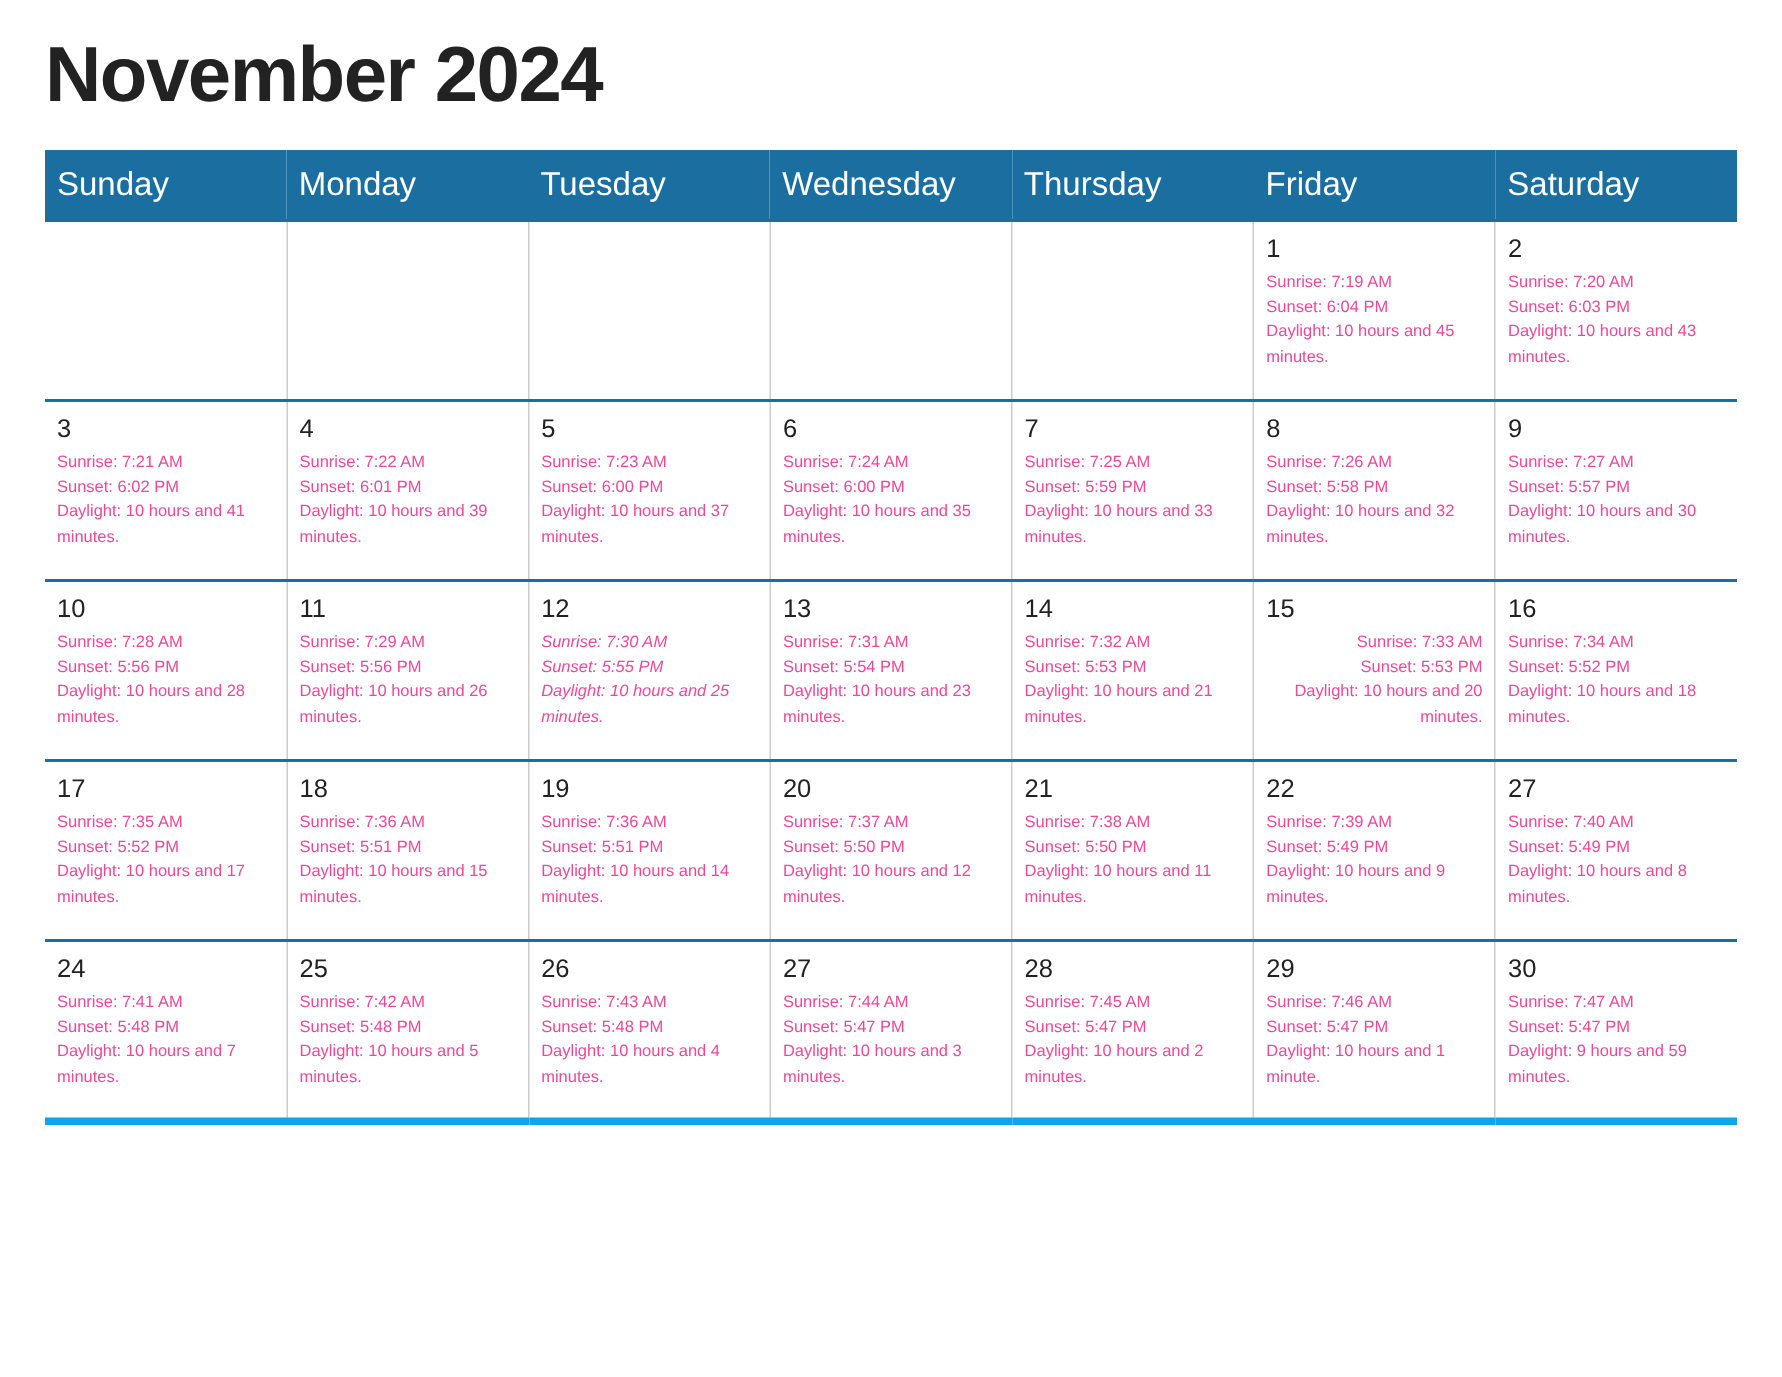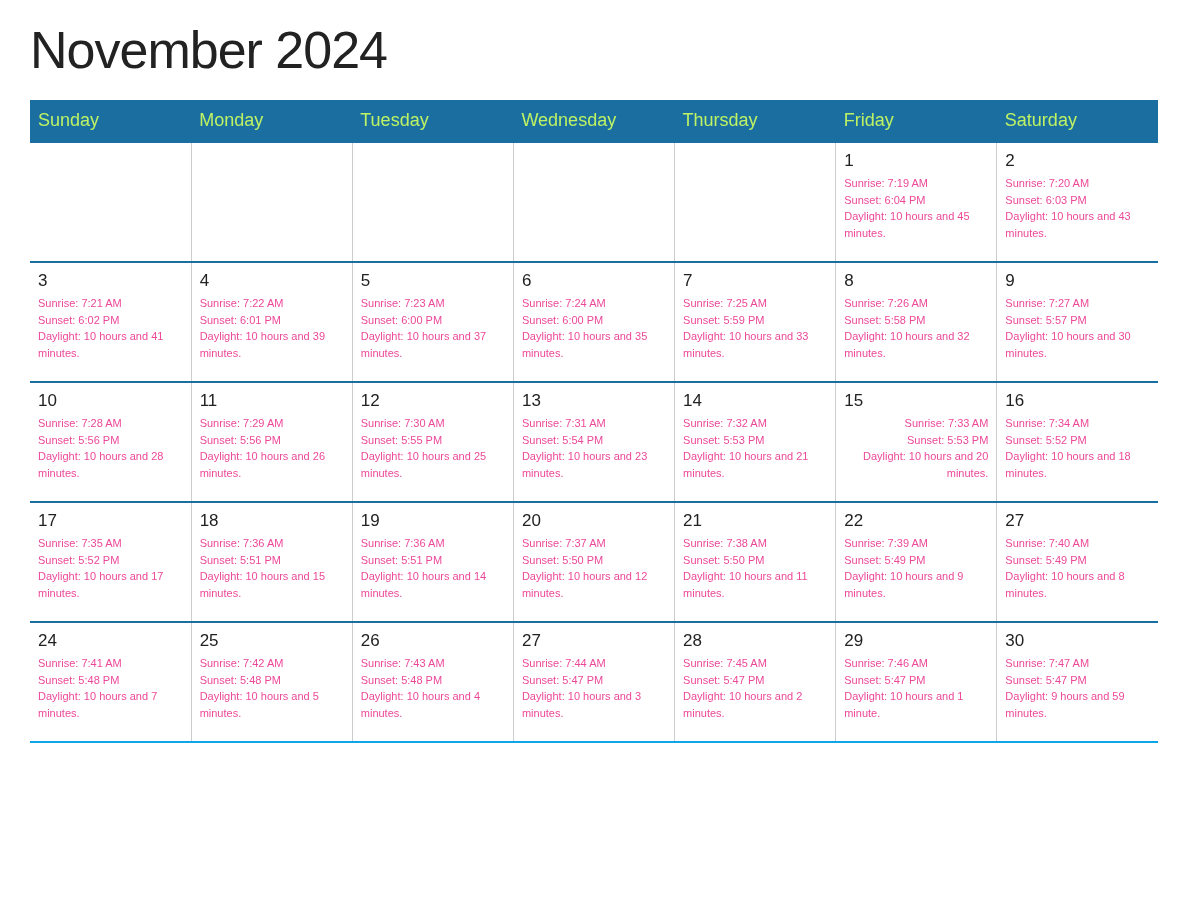--- a/index.html
+++ b/index.html
@@ -39,40 +39,40 @@
       color: #1a6fa0;
       font-size: 28px;
       font-weight: bold;
       margin-left: 2px;
     }
     .title-block {
       text-align: right;
     }
     .title-block h1 {
       font-size: 52px;
-      font-weight: 400;
+      font-weight: 700;
       color: #222;
       letter-spacing: -1px;
     }
     .title-block h2 {
       font-size: 22px;
       font-weight: 400;
       color: #444;
       margin-top: 4px;
     }
     table {
       width: 100%;
       border-collapse: collapse;
     }
     thead tr {
       background-color: #1a6fa0;
     }
     thead th {
-      color: #bef264;
-      font-size: 18px;
+      color: #ffffff;
+      font-size: 22px;
       font-weight: normal;
       padding: 10px 8px;
       text-align: left;
       border: none;
     }
     tbody tr {
       border-top: 2px solid #1a6fa0;
     }
     tbody td {
       vertical-align: top;
@@ -92,21 +92,21 @@
       color: #222;
       display: block;
       margin-bottom: 4px;
     }
     .day-info {
       font-size: 11px;
       color: #ec4899;
       line-height: 1.5;
     }
     tbody tr:last-child td {
-      border-bottom: 2px solid #0ea5e9;
+      border-bottom: 5px solid #0ea5e9;
     }
   </style>
 </head>
 <body>
 
 <div class="header">
   <div class="title-block">
     <h1>November 2024</h1>
   </div>
 </div>
@@ -195,21 +195,21 @@
 Daylight: 10 hours and 28 minutes.</div>
         </td>
         <td>
           <span class="day-num">11</span>
           <div class="day-info" style="white-space: pre-line;">Sunrise: 7:29 AM
 Sunset: 5:56 PM
 Daylight: 10 hours and 26 minutes.</div>
         </td>
         <td>
           <span class="day-num">12</span>
-          <div class="day-info" style="white-space: pre-line;">Sunrise: 7:30 AM
+          <div class="day-info" style="white-space: pre-line; font-style: italic;">Sunrise: 7:30 AM
 Sunset: 5:55 PM
 Daylight: 10 hours and 25 minutes.</div>
         </td>
         <td>
           <span class="day-num">13</span>
           <div class="day-info" style="white-space: pre-line;">Sunrise: 7:31 AM
 Sunset: 5:54 PM
 Daylight: 10 hours and 23 minutes.</div>
         </td>
         <td>

